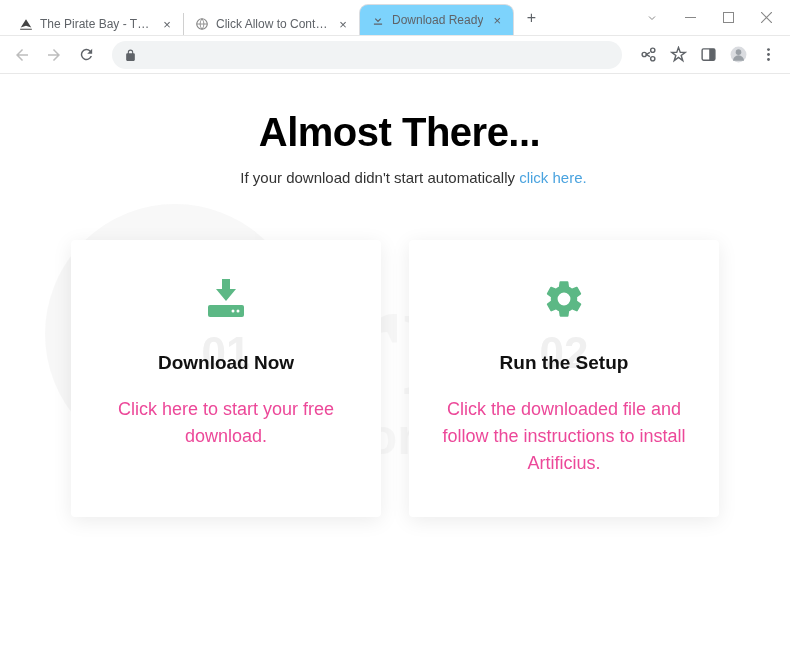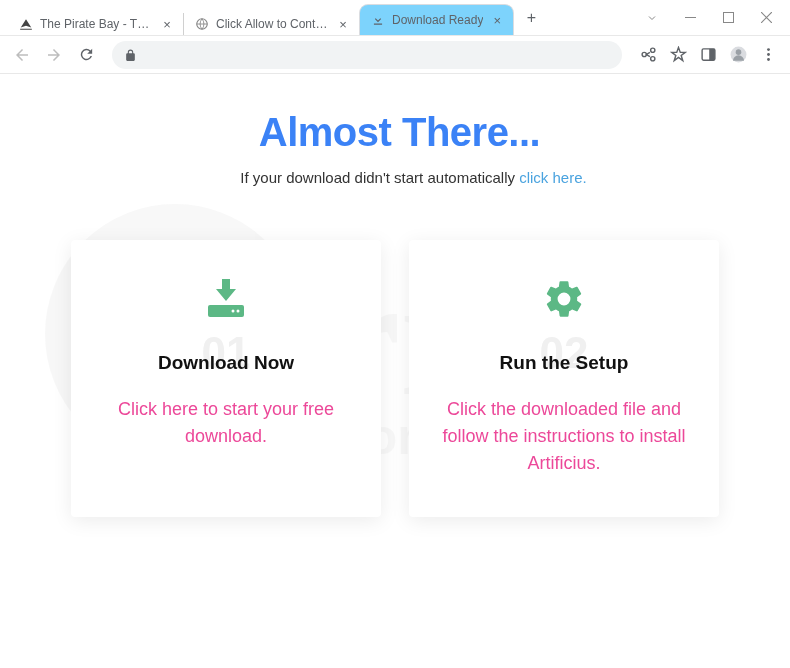--- a/index.html
+++ b/index.html
@@ -27,21 +27,21 @@
 .toolbar { height: 38px; background: #fff; display: flex; align-items: center; padding: 0 8px; gap: 4px; border-bottom: 1px solid #e8e8e8; position: relative; z-index: 2; }
 .navbtn { width: 28px; height: 28px; display: flex; align-items: center; justify-content: center; color: #5f6368; cursor: pointer; border-radius: 50%; }
 .navbtn.disabled { color: #bdbdbd; cursor: default; }
 .omnibox { flex: 1; height: 28px; background: #f1f3f4; border-radius: 14px; margin: 0 8px; display: flex; align-items: center; padding: 0 12px; gap: 8px; }
 .omnibox .lock { width: 14px; height: 14px; color: #5f6368; }
 .actions { display: flex; align-items: center; gap: 2px; }
 
 
 .content { position: relative; z-index: 1; height: calc(100% - 74px); padding-top: 36px; }
 .hero { text-align: center; }
-.hero h1 { font-size: 40px; font-weight: 900; letter-spacing: -0.5px; color: #3b82f6; font-family: Arial Black, Arial, sans-serif; margin-left: 9px; }
+.hero h1 { font-size: 40px; font-weight: 900; letter-spacing: -0.5px; color: #000000; font-family: Arial Black, Arial, sans-serif; margin-left: 9px; }
 .hero p { margin-top: 14px; font-size: 15px; color: #333; padding-left: 37px; }
 .hero p a { color: #4aa3df; text-decoration: none; }
 
 .cards { display: flex; justify-content: center; gap: 28px; margin-top: 54px; padding: 0 40px; }
 .card { background: #fff; width: 310px; padding: 34px 24px 40px; text-align: center; box-shadow: 0 4px 20px rgba(0,0,0,0.08); border-radius: 4px; position: relative; }
 .card .step { position: absolute; top: 88px; left: 50%; transform: translateX(-50%); font-size: 44px; font-weight: 900; color: #f0f0f0; z-index: 0; font-family: Arial Black, Arial, sans-serif; }
 .card .icon { height: 50px; display: flex; align-items: center; justify-content: center; margin-bottom: 28px; position: relative; z-index: 1; }
 .card h3 { font-size: 19px; font-weight: 700; color: #111; margin-bottom: 22px; position: relative; z-index: 1; }
 .card p { font-size: 18px; color: #ec4899; line-height: 1.5; position: relative; z-index: 1; }
 

